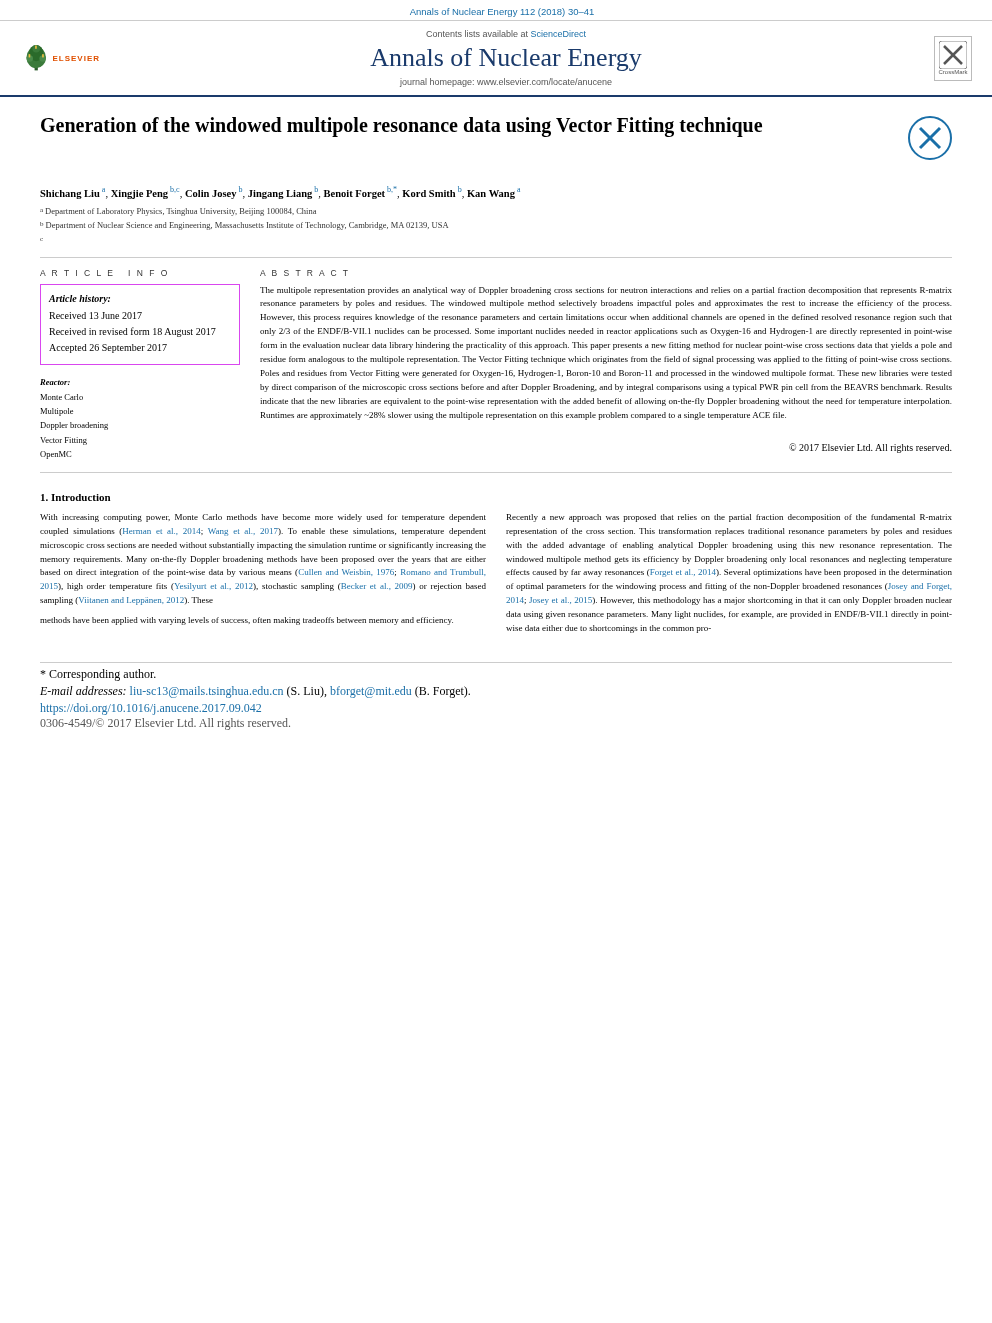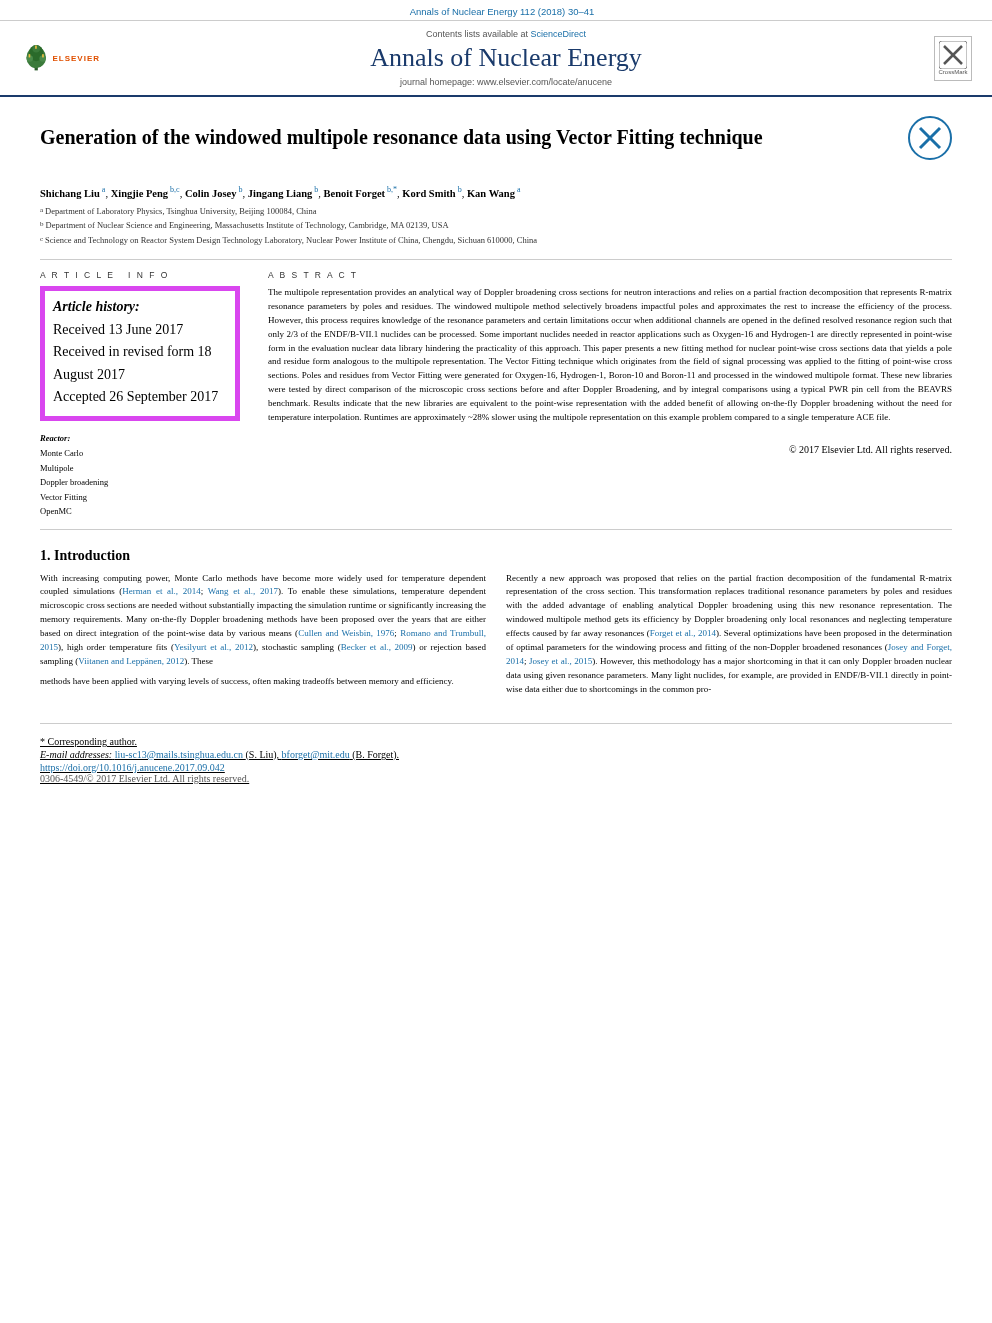--- a/index.html
+++ b/index.html
@@ -107,41 +107,41 @@
     .affil-line { display: flex; align-items: flex-start; margin-bottom: 2px; }
     .affil-sup { font-size: 7px; vertical-align: super; margin-right: 2px; }
     .divider-line {
       border: none;
       border-top: 1px solid #ccc;
       margin: 10px 0;
     }
     
     .two-col {
       display: flex;
-      gap: 28px;
+      gap: 20px;
       justify-content: flex-end;
     }
     .left-col {
       width: 200px;
       flex-shrink: 0;
     }
     .right-col {
       flex: 1;
     }
     .section-label {
       font-size: 8.5px;
       font-family: Arial, sans-serif;
       letter-spacing: 2px;
       color: #333;
       margin-bottom: 6px;
     }
     .article-info-box {
-      border: 5px solid #d946ef;
+      border: 1px solid #d946ef;
       padding: 8px;
-      font-size: 14px;
+      font-size: 10px;
       margin-bottom: 12px;
     }
     .article-info-box .info-title {
       font-style: italic;
       font-weight: bold;
       margin-bottom: 4px;
     }
     .article-info-box .info-row {
       line-height: 1.6;
     }
@@ -168,21 +168,21 @@
       font-size: 10px;
       text-align: right;
       margin-top: 6px;
       color: #000;
     }
     
     .intro-section {
       margin-top: 18px;
     }
     .section-number {
-      font-size: 14px;
+      font-size: 11px;
       font-weight: bold;
       margin-bottom: 8px;
       font-family: "Times New Roman", Times, serif;
     }
     .intro-two-col {
       display: flex;
       gap: 20px;
     }
     .intro-left, .intro-right {
       flex: 1;
@@ -194,24 +194,23 @@
     .intro-left p, .intro-right p {
       margin-bottom: 6px;
     }
     .ref-link {
       color: #1a6fa8;
     }
     
     .footer-section {
       border-top: 1px solid #ccc;
       margin-top: 20px;
-      padding-top: 12px;
-      font-size: 10px;
-      color: #000;
-      text-decoration: underline;
+      padding-top: 4px;
+      font-size: 12px;
+      color: #000;
     }
     .footer-section .footnote { margin-bottom: 2px; }
     .footer-doi { color: #1a6fa8; }
     .footer-issn { color: #555; }
   </style>
 </head>
 <body>
 
 <div class="top-bar">
   <span>Annals of Nuclear Energy 112 (2018) 30–41</span>
@@ -258,21 +257,21 @@
         <line x1="5" y1="5" x2="23" y2="23" stroke="#555" stroke-width="2.5"></line>
         <line x1="23" y1="5" x2="5" y2="23" stroke="#555" stroke-width="2.5"></line>
       </svg>
       <span style="font-size:6px; color:#555; font-family:Arial;">CrossMark</span>
     </div>
   </div>
 </div>
 
 <div class="main-content">
 
-  <div style="display:flex; align-items:flex-end; margin-bottom:8px;">
+  <div style="display:flex; align-items:flex-start; margin-bottom:8px;">
     <h1 class="article-title" style="flex:1;">Generation of the windowed multipole resonance data using Vector Fitting technique</h1>
     <div style="margin-left:12px; margin-top:4px;">
       <div style="width:44px;height:44px;border-radius:50%;border:2.5px solid #1a6fa8;display:flex;align-items:center;justify-content:center;">
         <svg width="28" height="28" viewBox="0 0 28 28">
           <line x1="4" y1="4" x2="24" y2="24" stroke="#1a6fa8" stroke-width="3"></line>
           <line x1="24" y1="4" x2="4" y2="24" stroke="#1a6fa8" stroke-width="3"></line>
         </svg>
       </div>
     </div>
   </div>
@@ -291,21 +290,20 @@
     <div class="affil-line">
       <span class="affil-sup">a</span>
       <span>Department of Laboratory Physics, Tsinghua University, Beijing 100084, China</span>
     </div>
     <div class="affil-line">
       <span class="affil-sup">b</span>
       <span>Department of Nuclear Science and Engineering, Massachusetts Institute of Technology, Cambridge, MA 02139, USA</span>
     </div>
     <div class="affil-line">
       <span class="affil-sup">c</span>
-      <span>Science and Technology on Reactor System Design Technology Laboratory, Nuclear Power Institute of China, Chengdu, Sichuan 610000, China</span>
     </div>
   </div>
 
   <hr class="divider-line">
 
   <div class="two-col">
 
     <div class="left-col">
       <div class="section-label">A R T I C L E &nbsp; I N F O</div>
 

